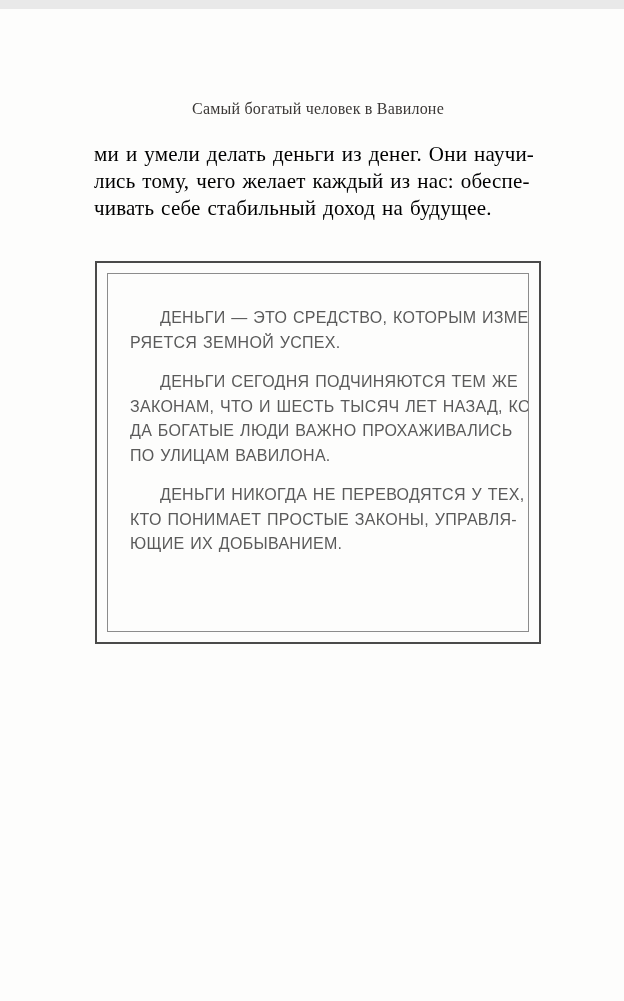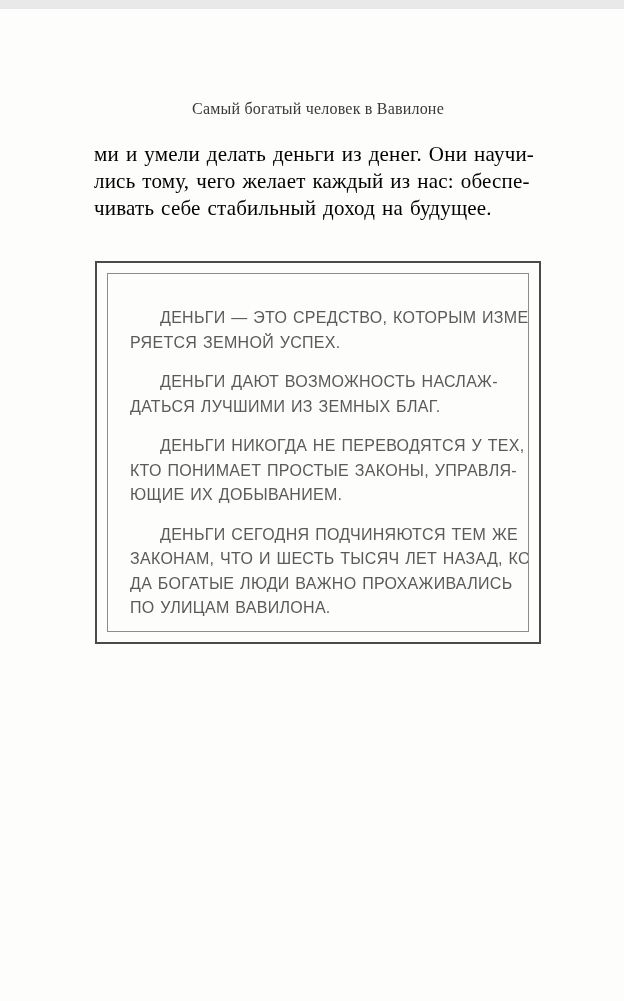--- a/index.html
+++ b/index.html
@@ -81,25 +81,23 @@
   <div class="running-title">Самый богатый человек в Вавилоне</div>
 
   <div class="body-paragraph">ми и умели делать деньги из денег. Они научи-
 лись тому, чего желает каждый из нас: обеспе-
 чивать себе стабильный доход на будущее.</div>
 
   <div class="quote-box-outer">
     <div class="quote-box-inner">
       <p class="quote-paragraph">ДЕНЬГИ — ЭТО СРЕДСТВО, КОТОРЫМ ИЗМЕ-
 РЯЕТСЯ ЗЕМНОЙ УСПЕХ.</p>
-      <p class="quote-paragraph">ДЕНЬГИ ДАЮТ ВОЗМОЖНОСТЬ НАСЛАЖ-
-ДАТЬСЯ ЛУЧШИМИ ИЗ ЗЕМНЫХ БЛАГ.</p>
-      <p class="quote-paragraph">ДЕНЬГИ НИКОГДА НЕ ПЕРЕВОДЯТСЯ У ТЕХ,
-КТО ПОНИМАЕТ ПРОСТЫЕ ЗАКОНЫ, УПРАВЛЯ-
-ЮЩИЕ ИХ ДОБЫВАНИЕМ.</p>
       <p class="quote-paragraph">ДЕНЬГИ СЕГОДНЯ ПОДЧИНЯЮТСЯ ТЕМ ЖЕ
 ЗАКОНАМ, ЧТО И ШЕСТЬ ТЫСЯЧ ЛЕТ НАЗАД, КОГ-
 ДА БОГАТЫЕ ЛЮДИ ВАЖНО ПРОХАЖИВАЛИСЬ
 ПО УЛИЦАМ ВАВИЛОНА.</p>
+      <p class="quote-paragraph">ДЕНЬГИ НИКОГДА НЕ ПЕРЕВОДЯТСЯ У ТЕХ,
+КТО ПОНИМАЕТ ПРОСТЫЕ ЗАКОНЫ, УПРАВЛЯ-
+ЮЩИЕ ИХ ДОБЫВАНИЕМ.</p>
     </div>
   </div>
 
 </div>
 
 </body></html>

